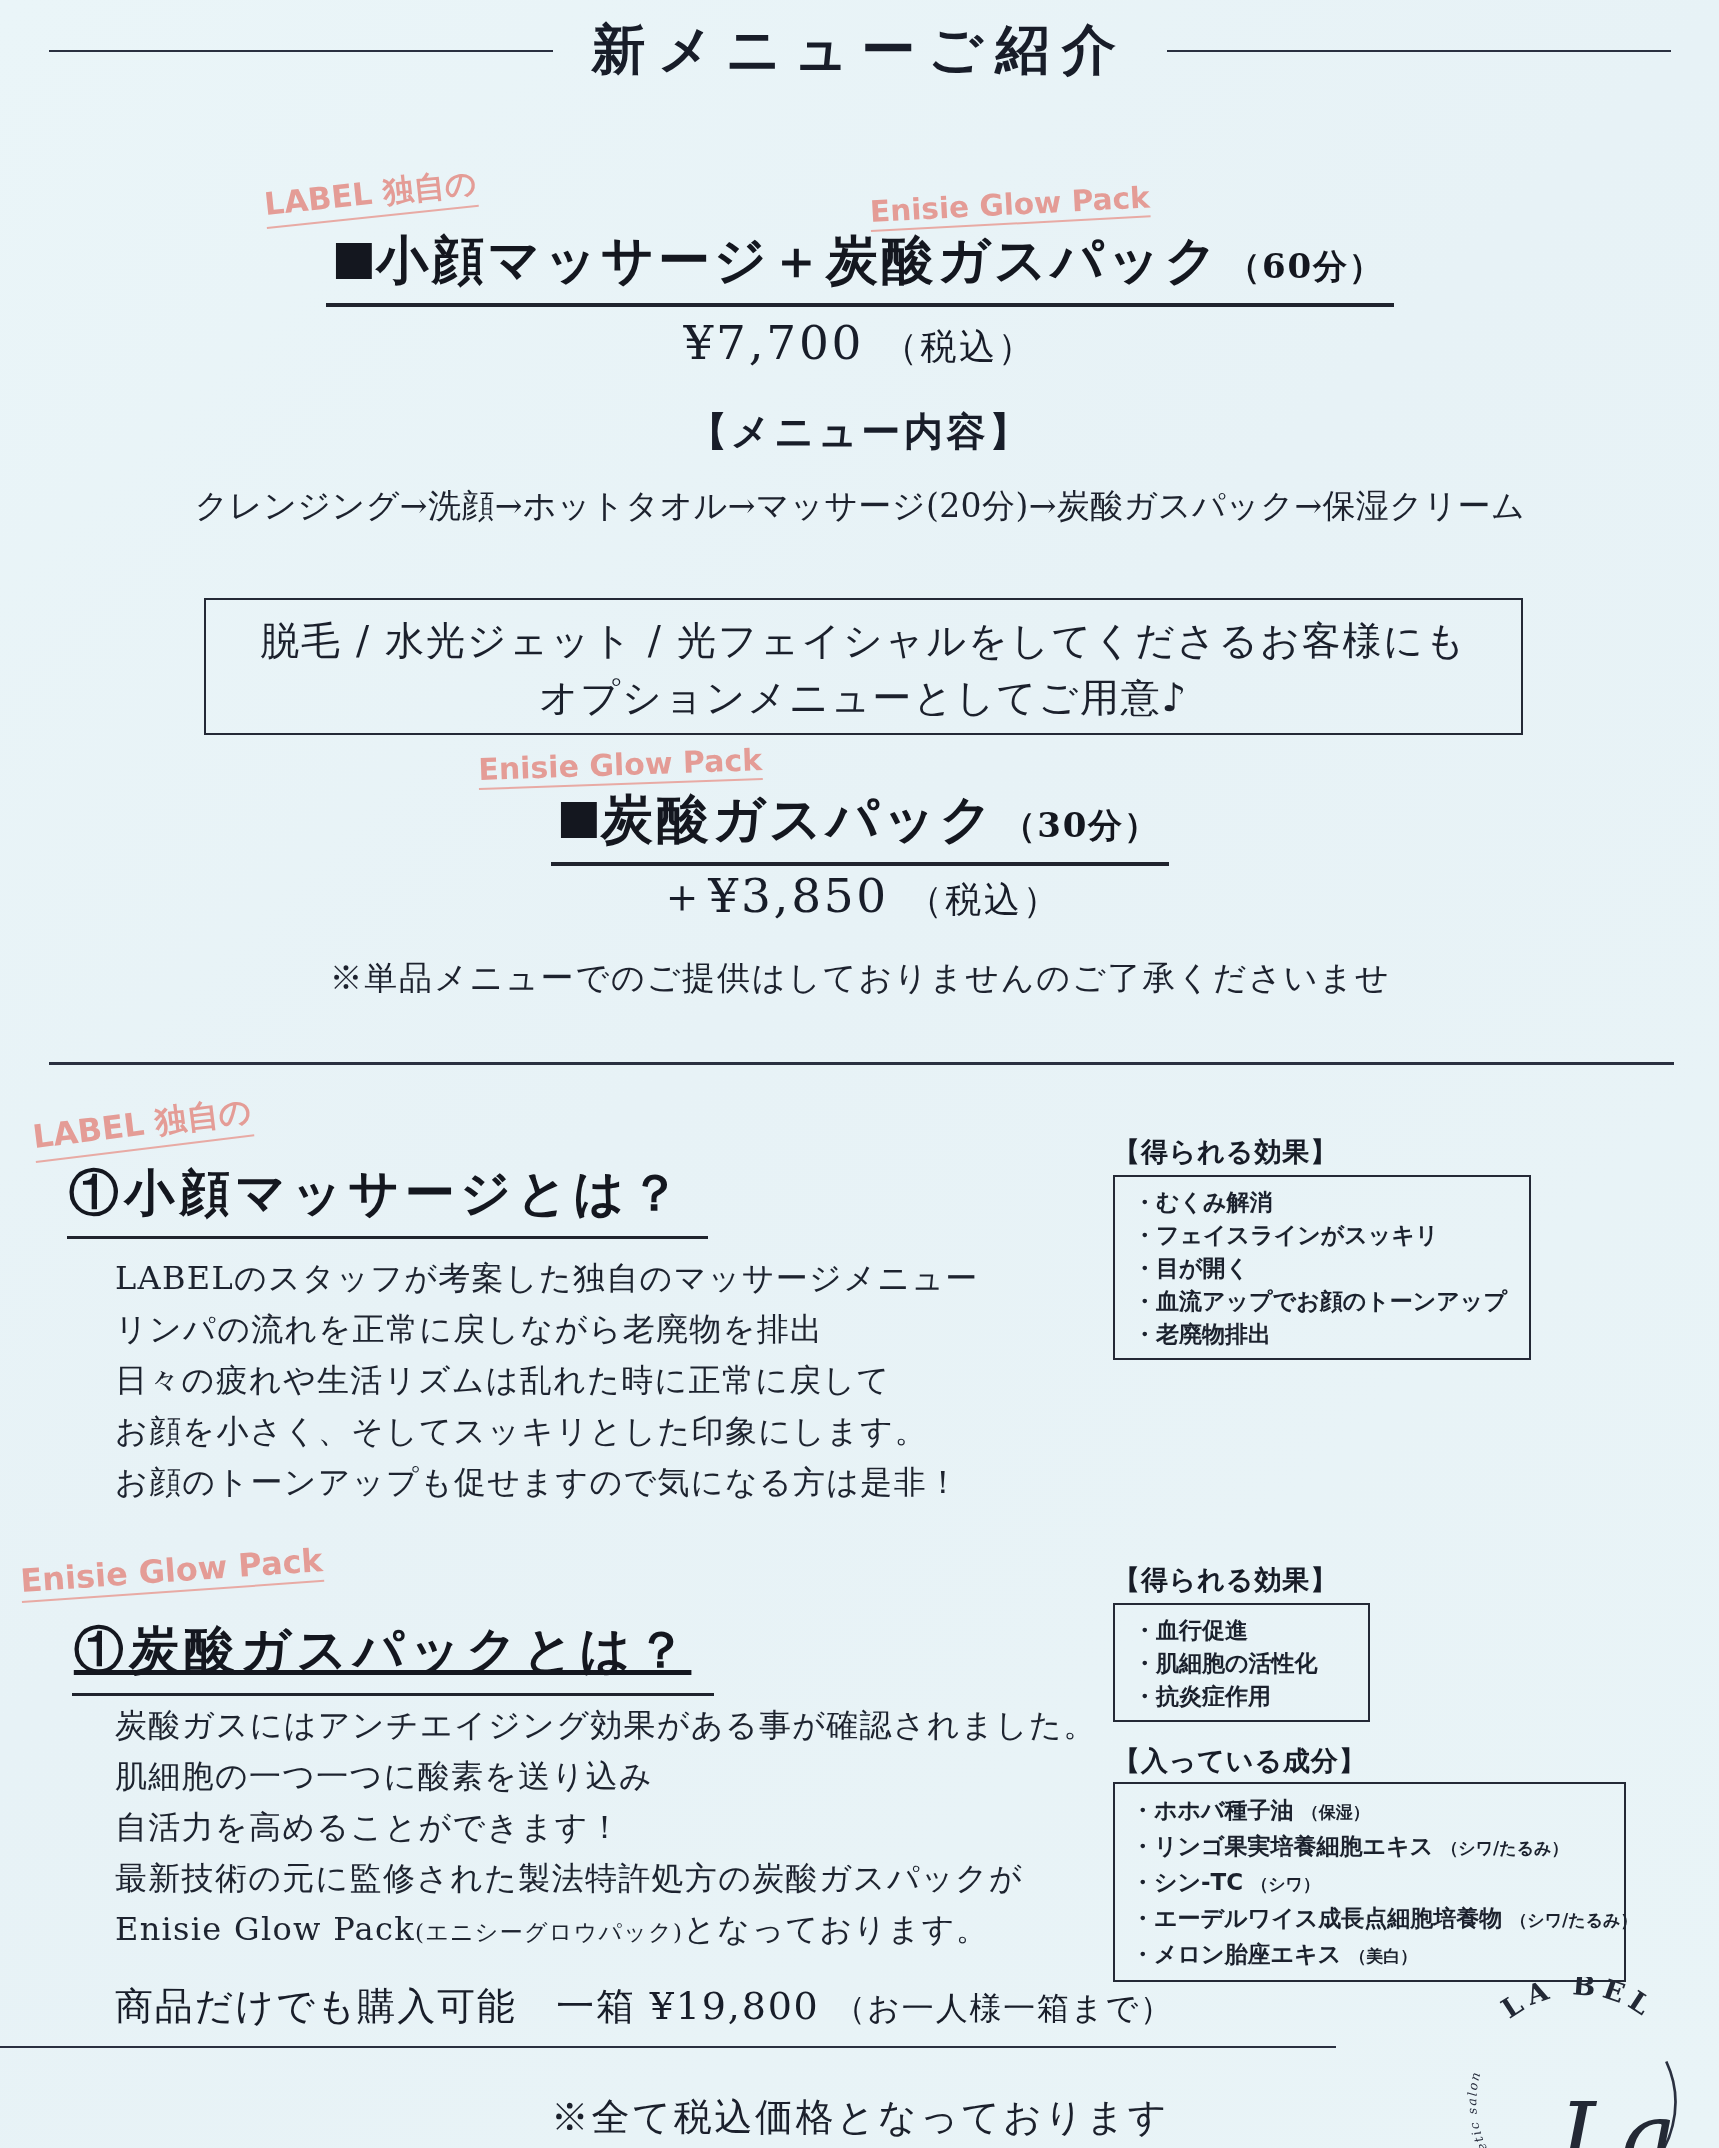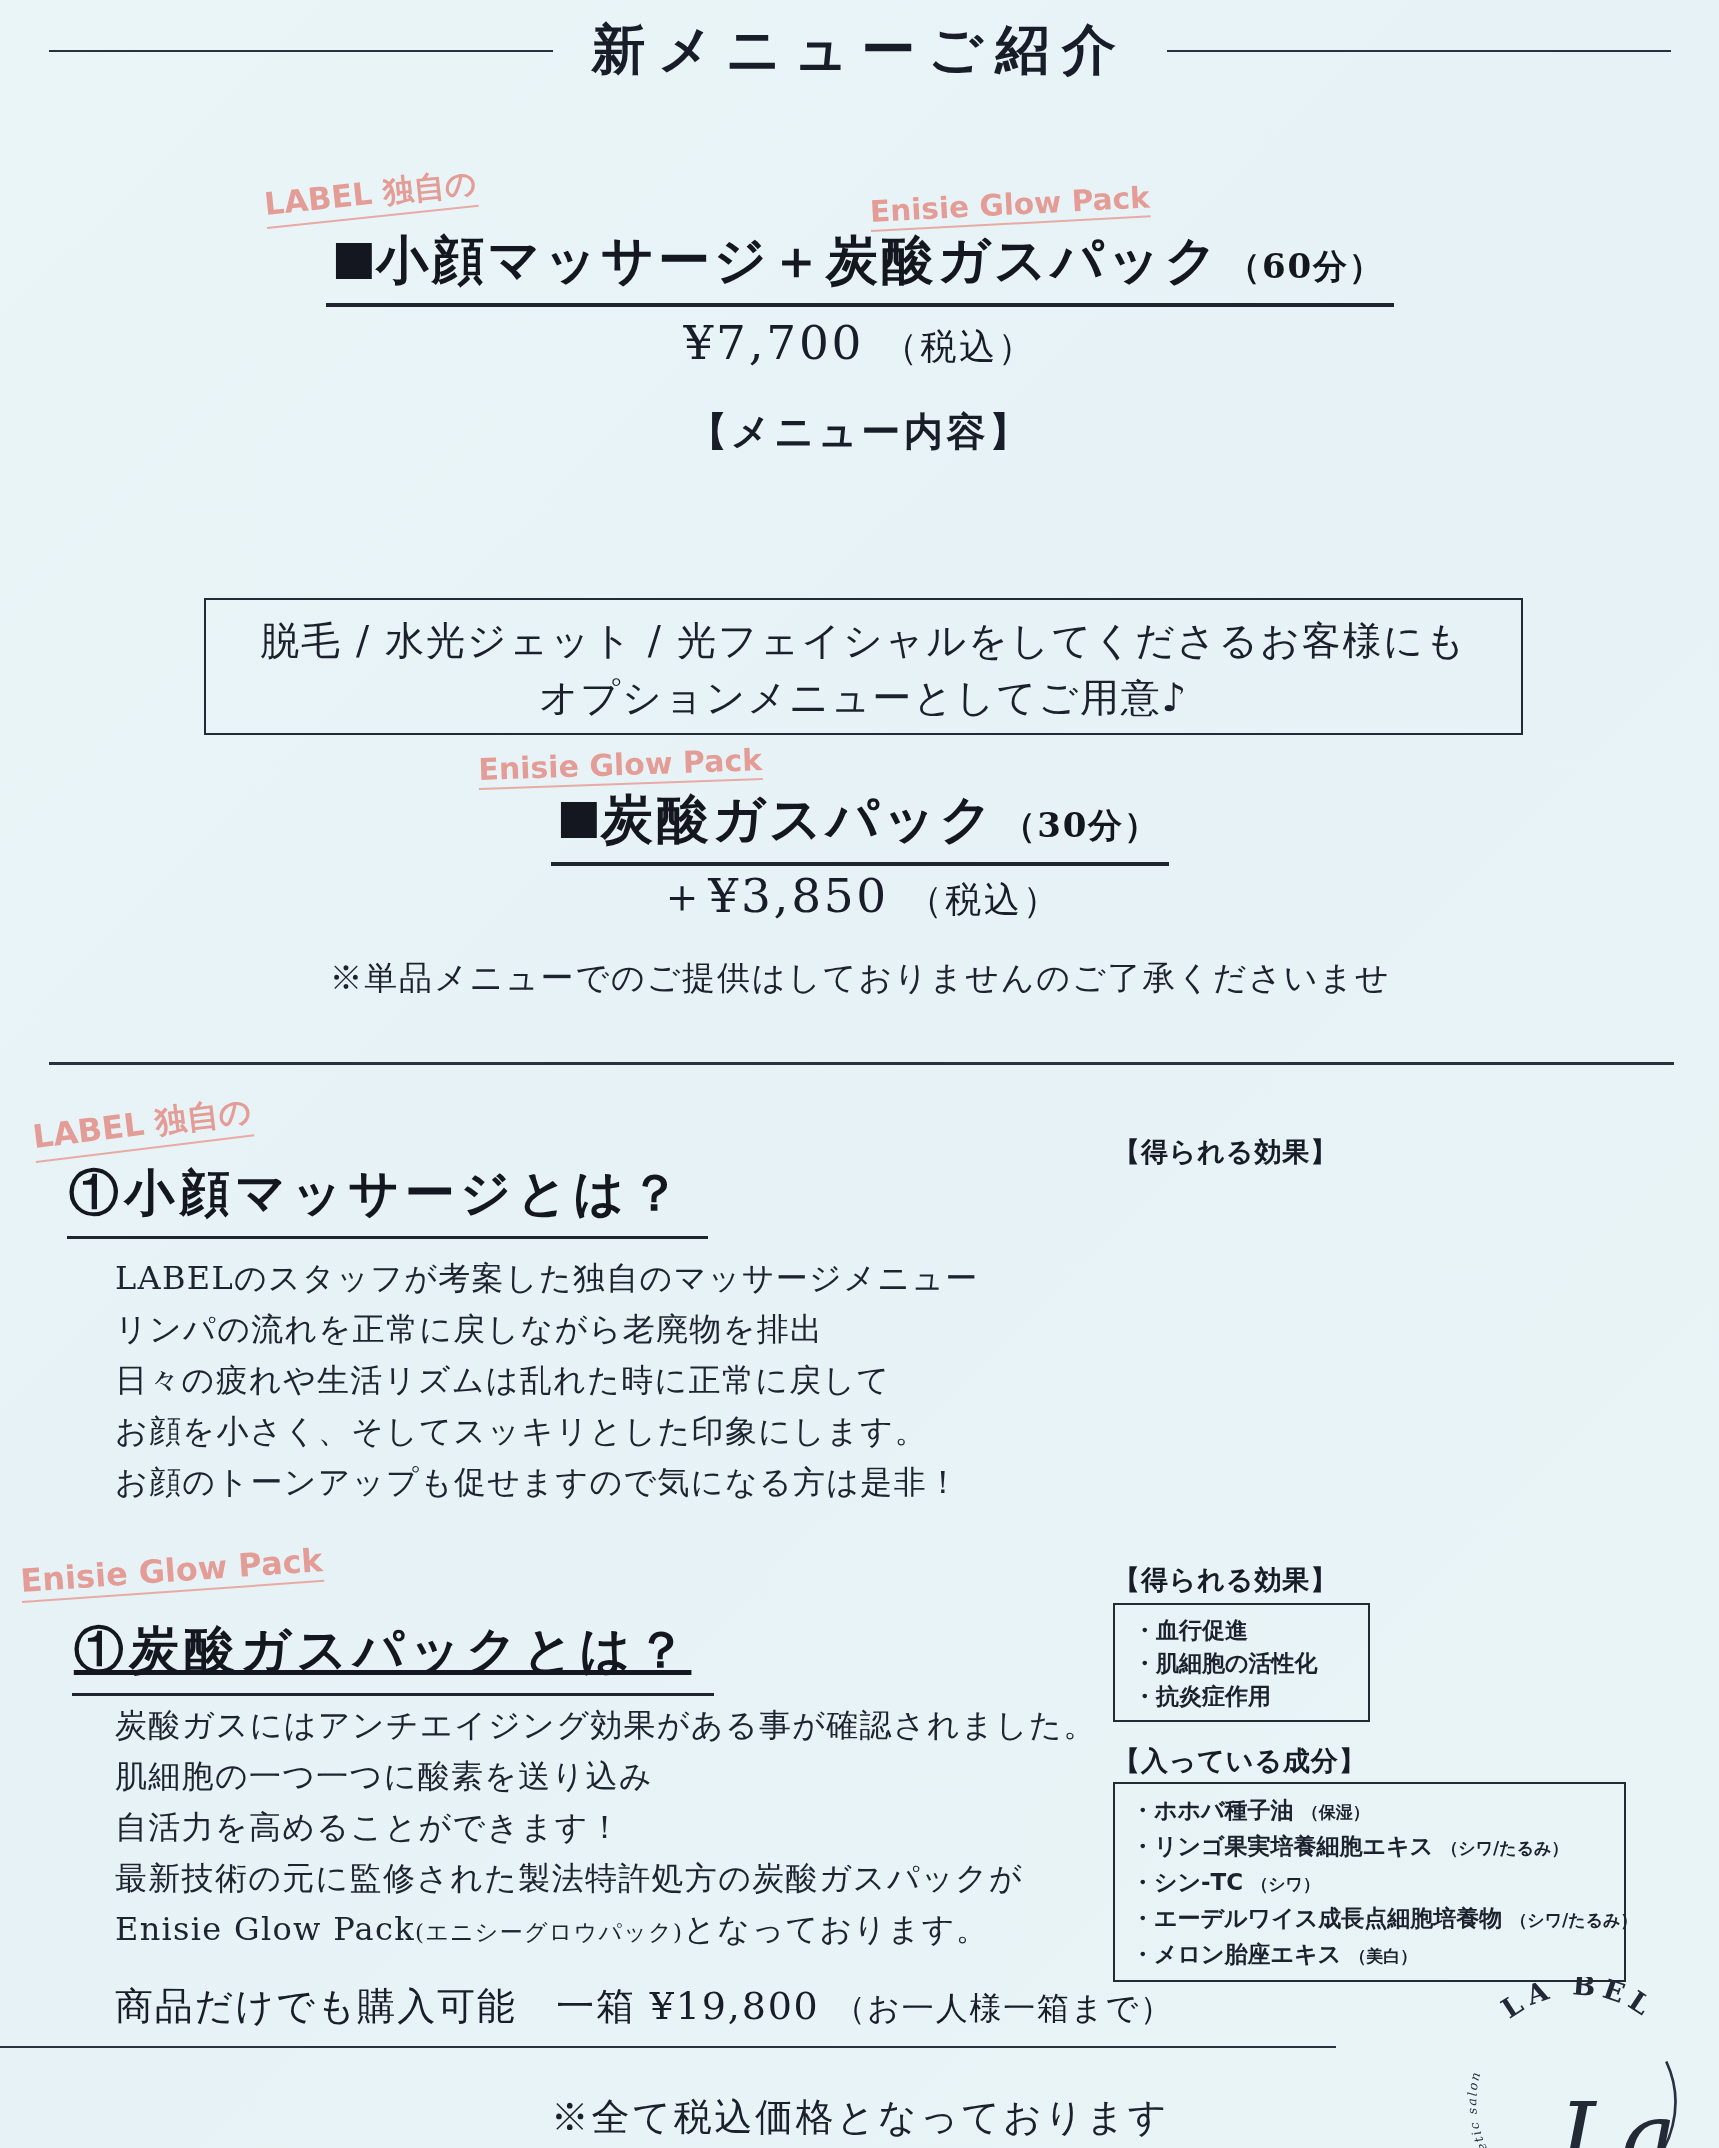--- a/index.html
+++ b/index.html
@@ -92,20 +92,21 @@
       <span class="sq">■</span><span class="t">小顔マッサージ＋炭酸ガスパック</span>
       <span class="dur">（60分）</span>
     </span>
   </div>
   <div class="abs center price" style="top:315px;">
     <span>¥7,700</span>
     <span class="tax">（税込）</span>
   </div>
 
   <div class="abs center menu-label" style="top:405px;">【メニュー内容】</div>
+  <div class="abs center flow" style="top:484px;">クレンジング→洗顔→ホットタオル→マッサージ(20分)→炭酸ガスパック→保湿クリーム</div>
 
   <div class="abs option-box">
     <div class="l1">脱毛 / 水光ジェット / 光フェイシャルをしてくださるお客様にも</div>
     <div class="l2">オプションメニューとしてご用意♪</div>
   </div>
 
   <div class="abs tag" style="top:752px;left:479px;font-size:30px;transform:rotate(-2deg);">Enisie Glow Pack</div>
   <div class="abs center menu-head" style="top:785px;">
     <span class="inner">
       <span class="sq">■</span><span class="t">炭酸ガスパック</span>
@@ -124,20 +125,27 @@
   <div class="abs sec-head" style="top:1160px;left:67px;">①小顔マッサージとは？</div>
   <div class="abs body-text" style="top:1253px;left:115px;">
     <div>LABELのスタッフが考案した独自のマッサージメニュー</div>
     <div>リンパの流れを正常に戻しながら老廃物を排出</div>
     <div>日々の疲れや生活リズムは乱れた時に正常に戻して</div>
     <div>お顔を小さく、そしてスッキリとした印象にします。</div>
     <div>お顔のトーンアップも促せますので気になる方は是非！</div>
   </div>
 
   <div class="abs box-label" style="top:1134px;left:1113px;">【得られる効果】</div>
+  <div class="abs info-box eff1">
+    <div class="item">・むくみ解消</div>
+    <div class="item">・フェイスラインがスッキリ</div>
+    <div class="item">・目が開く</div>
+    <div class="item">・血流アップでお顔のトーンアップ</div>
+    <div class="item">・老廃物排出</div>
+  </div>
 
   <div class="abs tag" style="top:1562px;left:22.4px;font-size:32px;transform:rotate(-4deg);">Enisie Glow Pack</div>
   <div class="abs sec-head" style="top:1617px;left:72px;text-decoration:underline;">①炭酸ガスパックとは？</div>
   <div class="abs body-text" style="top:1700px;left:115px;">
     <div>炭酸ガスにはアンチエイジング効果がある事が確認されました。</div>
     <div>肌細胞の一つ一つに酸素を送り込み</div>
     <div>自活力を高めることができます！</div>
     <div>最新技術の元に監修された製法特許処方の炭酸ガスパックが</div>
     <div>
       <span>Enisie Glow Pack</span><span class="small">(エニシーグロウパック)</span><span>となっております。</span>

